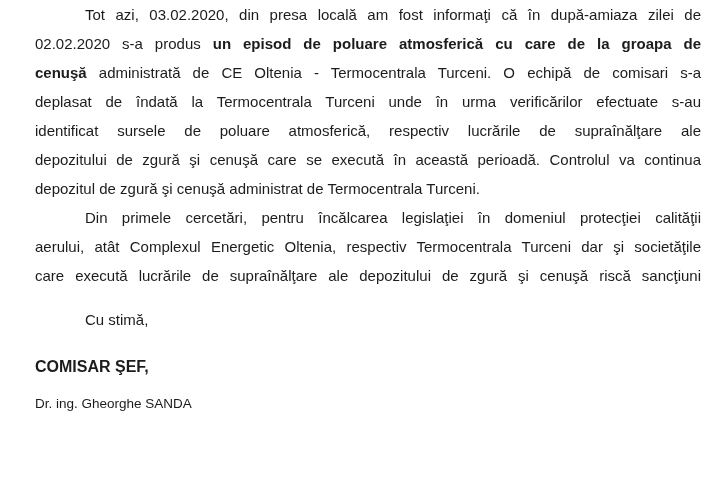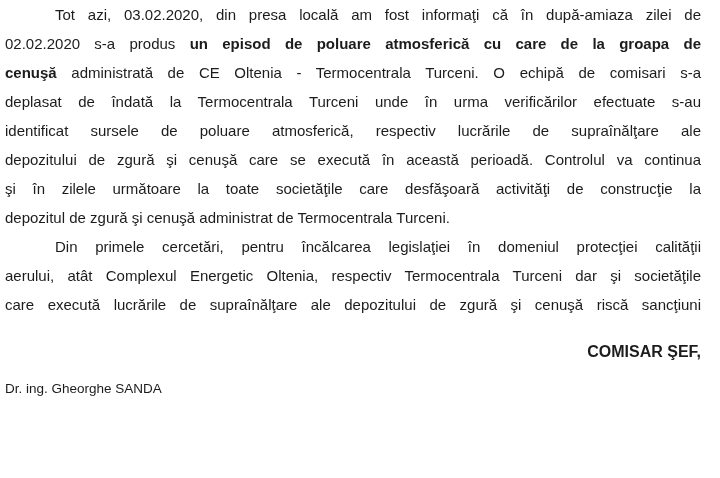--- a/index.html
+++ b/index.html
@@ -8,21 +8,21 @@
     background: #ffffff;
   }
   body {
     width: 720px;
     height: 478px;
     overflow: hidden;
     font-family: "Liberation Sans", "DejaVu Sans", sans-serif;
     color: #1c1c1c;
   }
   .doc {
-    padding: 0 19px 0 5px;
+    padding: 0 19px 0 35px;
   }
   .line {
     font-size: 15px;
     line-height: 29px;
     white-space: normal;
   }
   .just {
     text-align: justify;
     text-align-last: justify;
   }
@@ -30,21 +30,21 @@
     padding-left: 50px;
   }
   .bold-run {
     font-weight: 700;
   }
   .closing-block {
     margin-top: 15px;
   }
   .sig-title {
     margin-top: 18px;
-    text-align: right;
+    text-align: left;
     font-weight: 700;
     font-size: 16px;
     line-height: 29px;
   }
   .sig-name {
     margin-top: 8px;
     text-align: left;
     font-size: 13.5px;
     line-height: 29px;
   }
@@ -54,28 +54,28 @@
 
 <div class="doc">
 
   <div>
     <div class="line just ind"><span>Tot azi, 03.02.2020, din presa locală am fost informaţi că în după-amiaza zilei de</span></div>
     <div class="line just"><span>02.02.2020 s-a produs </span><span class="bold-run">un episod de poluare atmosferică cu care de la groapa de</span></div>
     <div class="line just"><span class="bold-run">cenuşă</span><span> administrată de CE Oltenia - Termocentrala Turceni. O echipă de comisari s-a</span></div>
     <div class="line just"><span>deplasat de îndată la Termocentrala Turceni unde în urma verificărilor efectuate s-au</span></div>
     <div class="line just"><span>identificat sursele de poluare atmosferică, respectiv lucrările de supraînălţare ale</span></div>
     <div class="line just"><span>depozitului de zgură şi cenuşă care se execută în această perioadă. Controlul va continua</span></div>
-    <div class="line just"><span>şi în zilele următoare la toate societăţile care desfăşoară activităţi de construcţie  la</span></div>
     <div class="line"><span>depozitul de zgură şi cenuşă administrat de Termocentrala Turceni.</span></div>
   </div>
 
   <div>
     <div class="line just ind"><span>Din primele cercetări, pentru încălcarea legislaţiei în domeniul protecţiei calităţii</span></div>
     <div class="line just"><span>aerului, atât Complexul Energetic Oltenia, respectiv Termocentrala Turceni dar şi societăţile</span></div>
     <div class="line just"><span>care execută lucrările de supraînălţare ale depozitului de zgură şi cenuşă riscă sancţiuni</span></div>
   </div>
 
+  <div class="line ind closing-block"><span>Cu stimă,</span></div>
 
   <div class="sig-title"><span>COMISAR ŞEF,</span></div>
 
   <div class="sig-name"><span>Dr. ing. Gheorghe SANDA</span></div>
 
 </div>
 
 </body></html>

